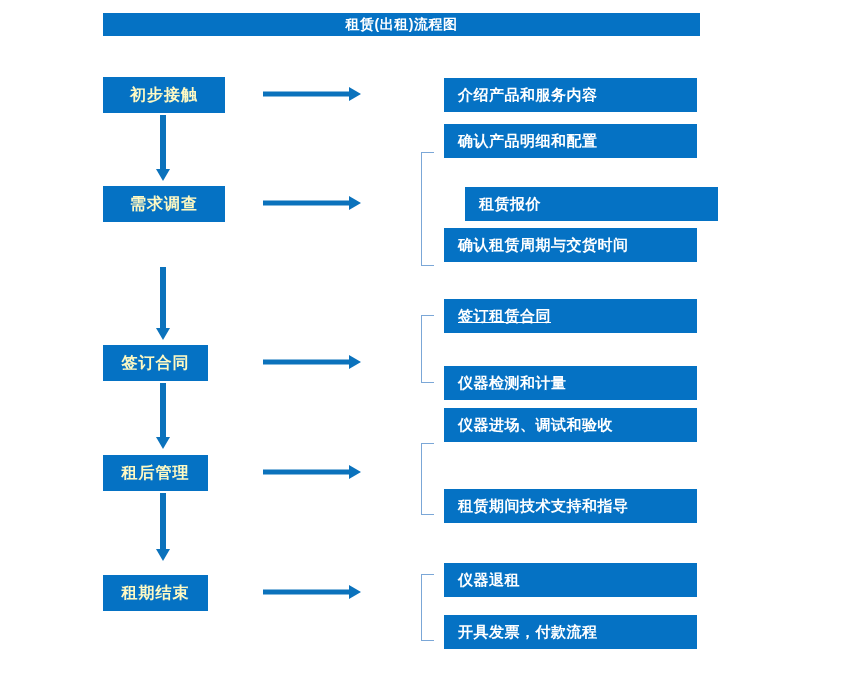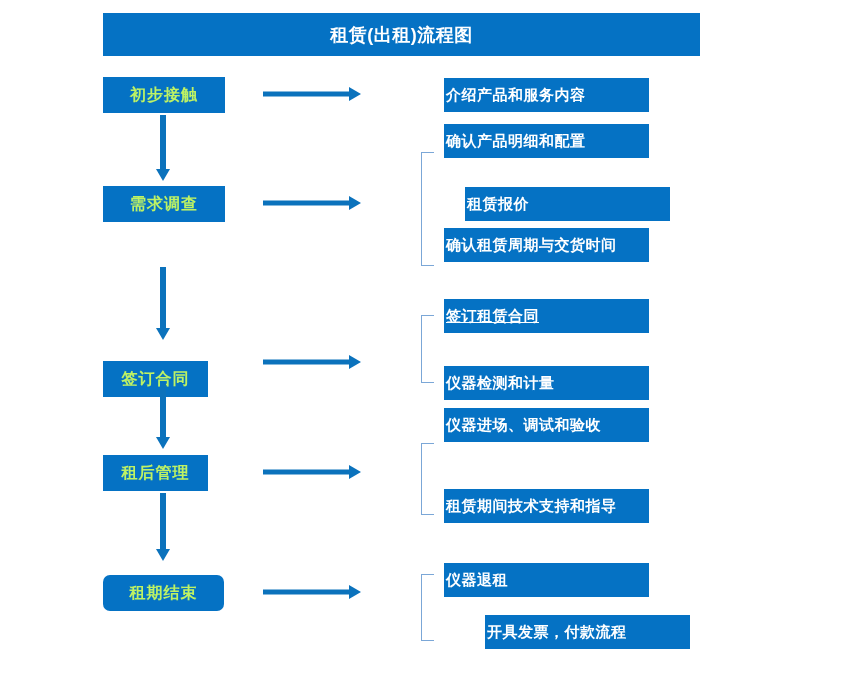--- a/index.html
+++ b/index.html
@@ -19,58 +19,58 @@
     width: 844px;
     height: 688px;
   }
 
   
   .title-bar {
     position: absolute;
     left: 103px;
     top: 13px;
     width: 597px;
-    height: 43px;
+    height: 23px;
     background: #0572C4;
     color: #ffffff;
-    font-size: 18px;
+    font-size: 14px;
     font-weight: bold;
     display: flex;
     align-items: center;
     justify-content: center;
     letter-spacing: 0.5px;
   }
 
   
   .stage-box {
     position: absolute;
     height: 36px;
     background: #0572C4;
-    color: #bef264;
+    color: #fef9c3;
     font-size: 16px;
     font-weight: bold;
     display: flex;
     align-items: center;
     justify-content: center;
     letter-spacing: 1px;
   }
 
   
   .detail-box {
     position: absolute;
     left: 444px;
-    width: 205px;
+    width: 253px;
     height: 34px;
     background: #0572C4;
     color: #ffffff;
     font-size: 15px;
     font-weight: bold;
     display: flex;
     align-items: center;
-    padding-left: 2px;
+    padding-left: 14px;
     box-sizing: border-box;
     letter-spacing: 0.5px;
   }
 
   
   .arrow-h {
     position: absolute;
     width: 98px;
     height: 16px;
   }
@@ -131,21 +131,21 @@
   <div class="detail-box" style="top:187px;margin-left:21px;">租赁报价</div>
   <div class="detail-box" style="top:228px;">确认租赁周期与交货时间</div>
 
   <div class="arrow-v" style="left:155px; top:267px; height:73px;">
     <svg width="16" height="73" viewBox="0 0 16 73">
       <line x1="8" y1="0" x2="8" y2="63" stroke="#0B72BC" stroke-width="6"></line>
       <path d="M1 61 L8 73 L15 61 Z" fill="#0B72BC"></path>
     </svg>
   </div>
 
-  <div class="stage-box" style="left:103px; top:361px; width:105px;">签订合同</div>
+  <div class="stage-box" style="left:103px; top:345px; width:105px;">签订合同</div>
 
   <div class="arrow-h" style="left:263px; top:354px;">
     <svg width="98" height="16" viewBox="0 0 98 16">
       <line x1="0" y1="8" x2="88" y2="8" stroke="#0B72BC" stroke-width="5"></line>
       <path d="M86 1 L98 8 L86 15 Z" fill="#0B72BC"></path>
     </svg>
   </div>
 
   <div class="bracket" style="top:315px; height:68px;"></div>
 
@@ -173,27 +173,27 @@
   <div class="detail-box" style="top:408px;">仪器进场、调试和验收</div>
   <div class="detail-box" style="top:489px;">租赁期间技术支持和指导</div>
 
   <div class="arrow-v" style="left:155px; top:493px; height:68px;">
     <svg width="16" height="68" viewBox="0 0 16 68">
       <line x1="8" y1="0" x2="8" y2="58" stroke="#0B72BC" stroke-width="6"></line>
       <path d="M1 56 L8 68 L15 56 Z" fill="#0B72BC"></path>
     </svg>
   </div>
 
-  <div class="stage-box" style="left:103px; top:575px; width:121px;border-radius:7px;">租期结束</div>
+  <div class="stage-box" style="left:103px; top:575px; width:105px;">租期结束</div>
 
   <div class="arrow-h" style="left:263px; top:584px;">
     <svg width="98" height="16" viewBox="0 0 98 16">
       <line x1="0" y1="8" x2="88" y2="8" stroke="#0B72BC" stroke-width="5"></line>
       <path d="M86 1 L98 8 L86 15 Z" fill="#0B72BC"></path>
     </svg>
   </div>
 
   <div class="bracket" style="top:574px; height:67px;"></div>
 
   <div class="detail-box" style="top:563px;">仪器退租</div>
-  <div class="detail-box" style="top:615px;margin-left:41px;">开具发票，付款流程</div>
+  <div class="detail-box" style="top:615px;">开具发票，付款流程</div>
 
 </div>
 
 </body></html>

